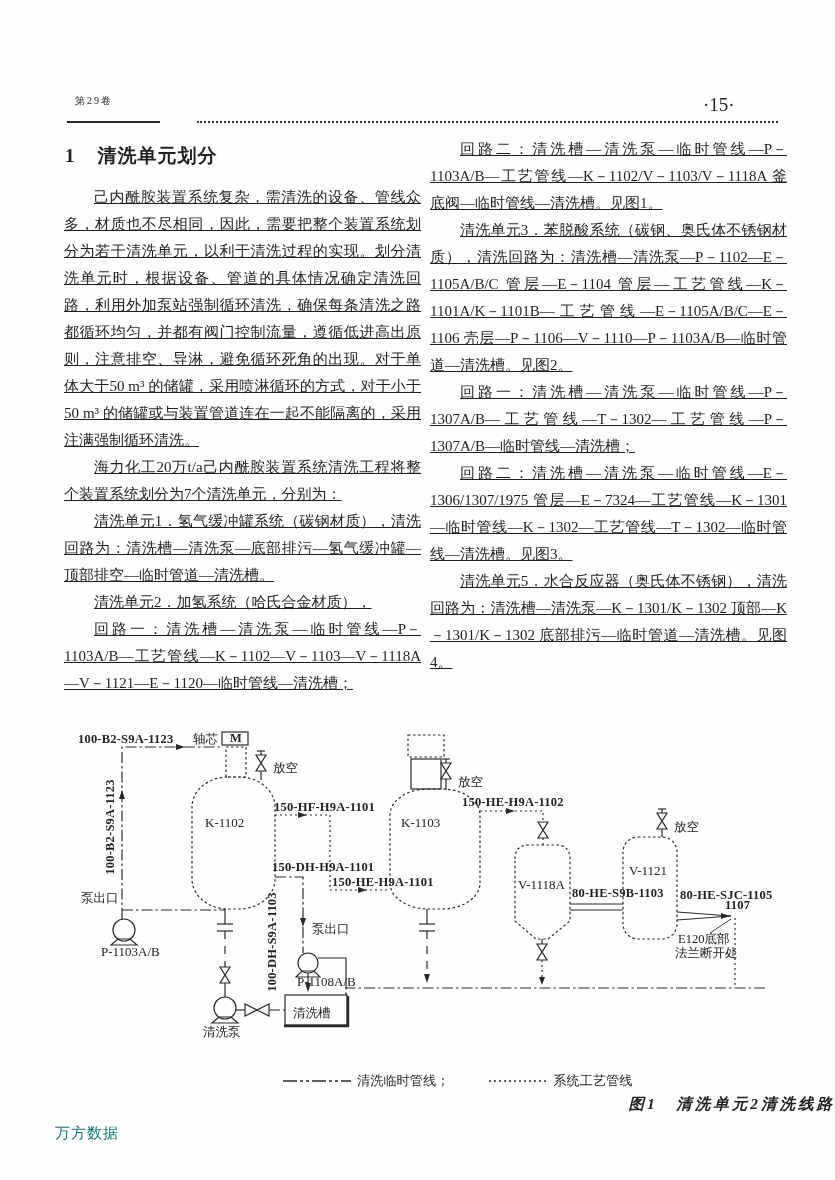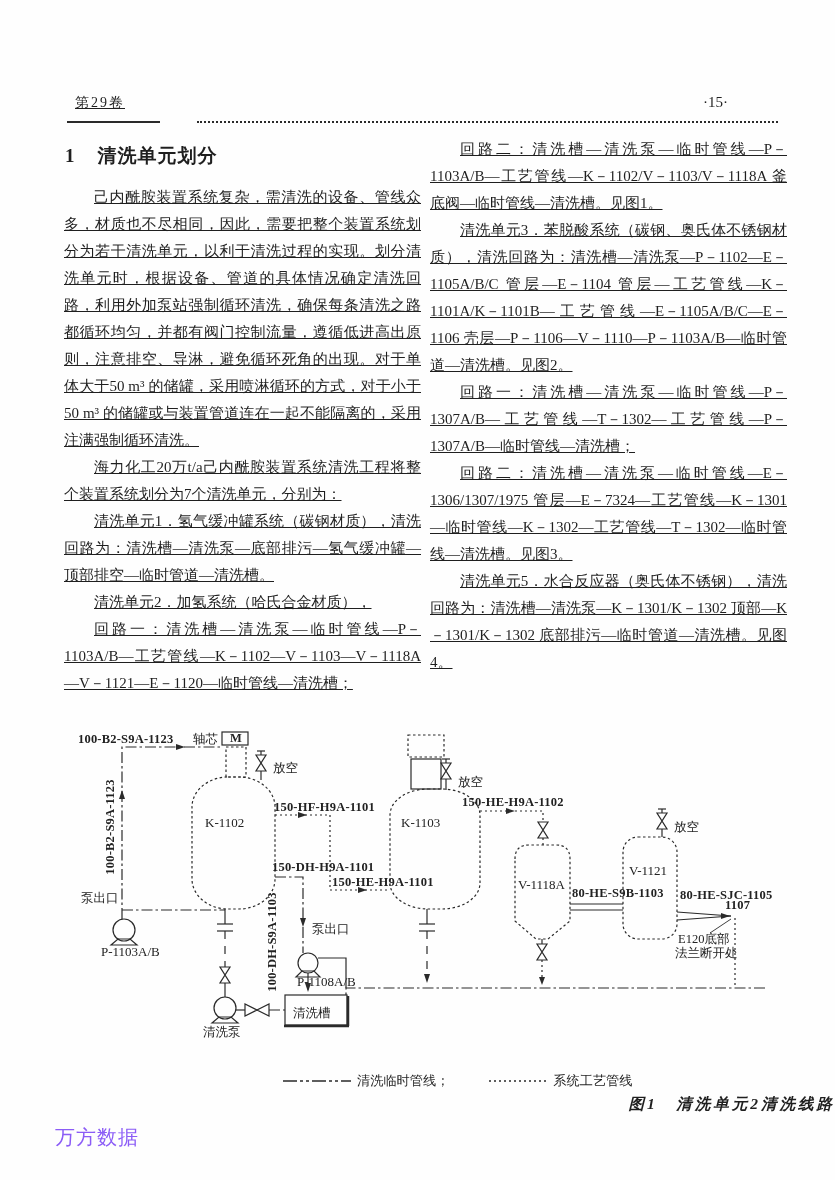--- a/index.html
+++ b/index.html
@@ -3,23 +3,23 @@
 <meta charset="utf-8">
 <style>
   html,body{margin:0;padding:0;background:#e8e8e8;}
   .page{
     position:relative;width:835px;height:1180px;margin:0 auto;
     background:#fefefe;color:#1f1f1f;
     font-family:"Liberation Serif","DejaVu Serif",serif;
     overflow:hidden;
   }
   
-  .hdr-vol{position:absolute;left:75px;top:94px;font-size:14px;letter-spacing:2px;text-decoration:underline;}
+  .hdr-vol{position:absolute;left:75px;top:94px;font-size:10px;letter-spacing:2px;}
   .hdr-title{position:absolute;left:230px;top:94px;width:350px;text-align:center;font-size:14.5px;letter-spacing:1px;}
-  .hdr-page{position:absolute;left:703px;top:94px;font-size:15px;}
+  .hdr-page{position:absolute;left:703px;top:94px;font-size:19px;}
   .rule-solid{position:absolute;left:67px;top:121px;width:93px;height:2px;background:#2a2a2a;}
   .rule-dotted{position:absolute;left:197px;top:121px;width:581px;border-top:2px dotted #2a2a2a;}
   
   .sec-head{position:absolute;left:65px;top:143px;font-size:19px;font-weight:bold;letter-spacing:1px;}
   .sec-head .num{margin-right:22px;}
   .col{position:absolute;width:357px;font-size:15px;line-height:27px;text-align:justify;}
   .col p{margin:0;text-indent:2em;text-decoration:underline;}
   .col-left{left:64px;top:184px;}
   .col-right{left:430px;top:136px;}
   
@@ -28,21 +28,21 @@
   .pipe-label{font-size:12.5px;font-weight:bold;letter-spacing:0.2px;}
   .cn-label{font-size:12.5px;}
   .eq-label{font-size:13px;}
   .notes{position:absolute;left:148px;top:1038px;width:575px;font-size:13.2px;line-height:18px;}
   .notes .n2{padding-left:27px;}
   .legend{position:absolute;left:283px;top:1072px;display:flex;align-items:center;font-size:13.2px;}
   .legend .gap{width:40px;}
   .legend svg{margin-right:6px;}
   .caption{position:absolute;left:0;top:1094px;width:100%;text-align:right;
     font-size:15.5px;font-weight:bold;font-style:italic;letter-spacing:3px;}
-  .watermark{position:absolute;left:55px;top:1124px;font-size:20px;color:#8b5cf6;letter-spacing:1px;}
+  .watermark{position:absolute;left:55px;top:1124px;font-size:15px;color:#0f766e;letter-spacing:1px;}
 </style>
 </head>
 <body>
 
 <div class="page">
 
   <div class="hdr-vol">第29卷</div>
   <div class="hdr-page">·15·</div>
   <div class="rule-solid"></div>
   <div class="rule-dotted"></div>

